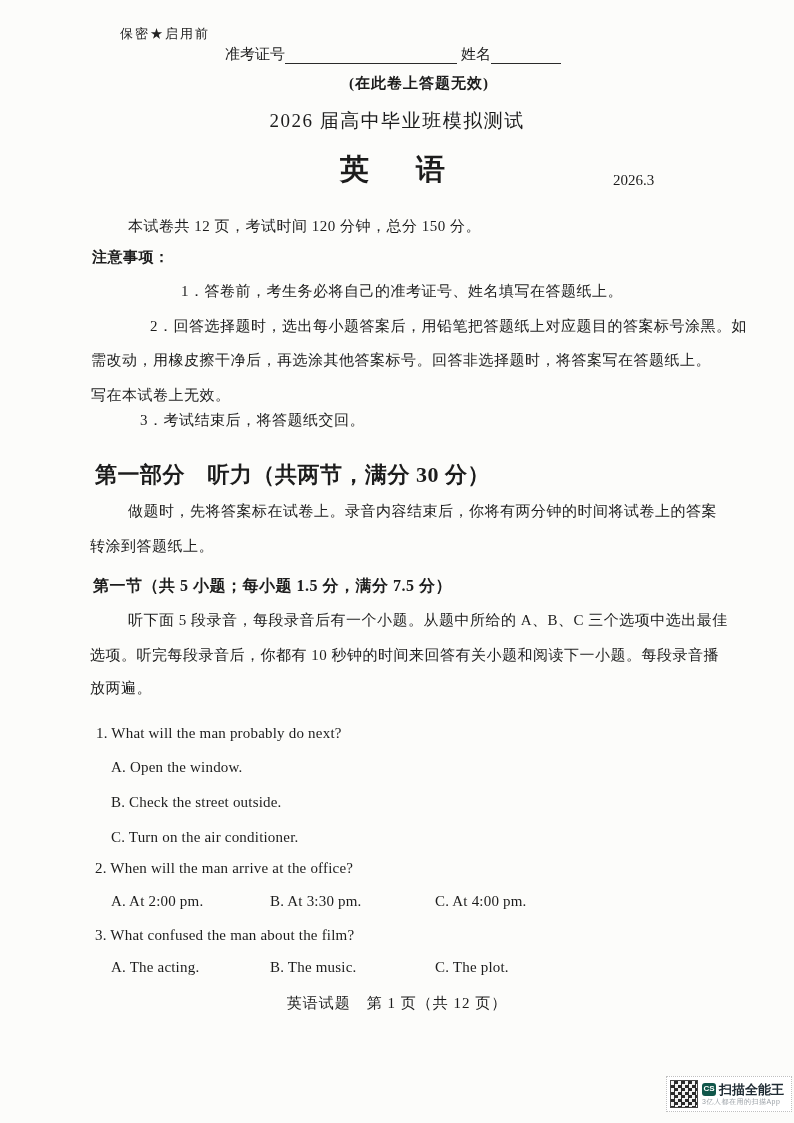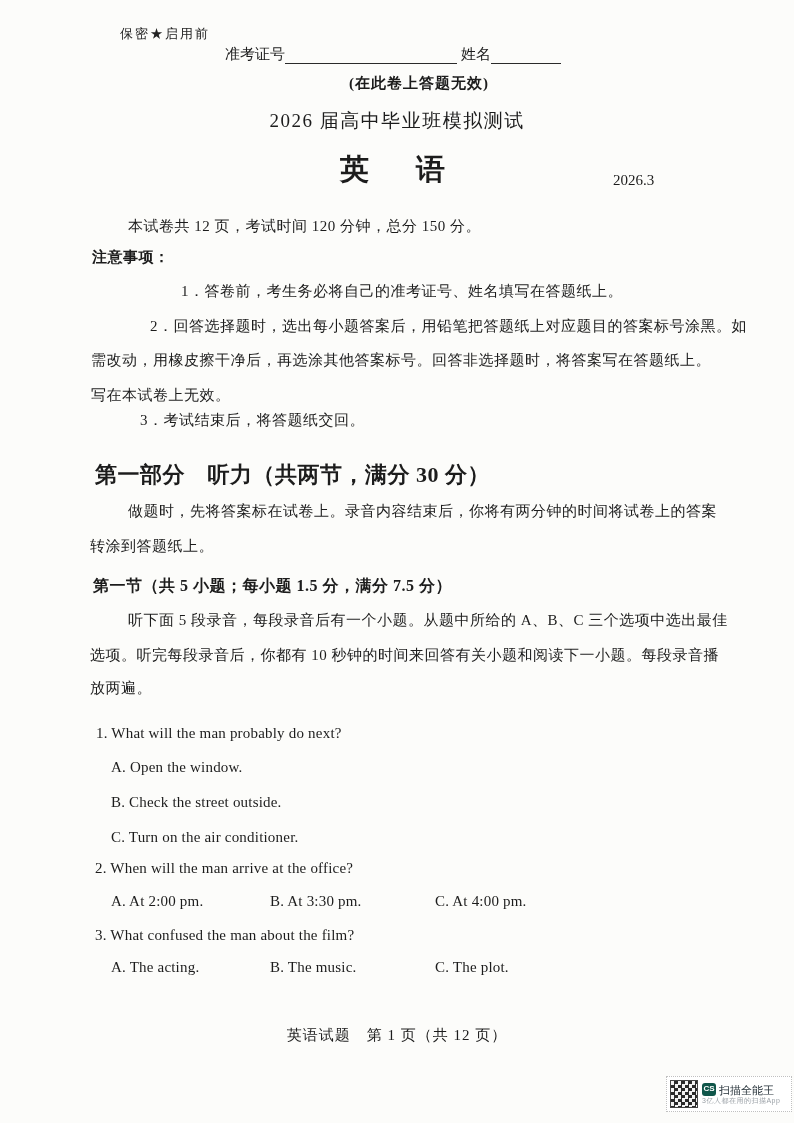--- a/index.html
+++ b/index.html
@@ -31,21 +31,21 @@
   .cn{font-size:15px;letter-spacing:0.5px;}
   .heading{font-weight:700;letter-spacing:0.5px;}
   .en{font-size:15px;letter-spacing:0.2px;}
 
   .opt-row{position:absolute;left:111px;width:600px;}
   .opt-row .opt-b{position:absolute;left:159px;top:0;text-align:right;}
   .opt-row .opt-c{position:absolute;left:324px;top:0;}
   .opt-row .opt-a{position:absolute;left:0;top:0;}
   .opt-row span{white-space:nowrap;}
 
-  .footer{top:994px;font-size:15px;letter-spacing:1px;margin-top:32px;}
+  .footer{top:994px;font-size:15px;letter-spacing:1px;}
 
   .watermark{
     position:absolute;right:2px;bottom:11px;
     width:126px;height:36px;
     border:1px dotted #c0c0c0;
     display:flex;align-items:center;gap:5px;
     padding:2px 4px;box-sizing:border-box;
     background:#fff;
   }
   .qr{
@@ -59,21 +59,21 @@
   .wm-brand-row{display:flex;align-items:center;gap:3px;}
   .cs-badge{
     display:inline-flex;align-items:center;justify-content:center;
     width:14px;height:13px;border-radius:3px;
     background:#10564a;color:#fff;
     font-family:"Liberation Sans","DejaVu Sans",sans-serif;
     font-size:8px;font-weight:700;
   }
   .wm-brand{
     font-family:"Liberation Sans","DejaVu Sans",sans-serif;
-    font-size:11px;font-weight:400;color:#1f2b33;white-space:nowrap;
+    font-size:13px;font-weight:700;color:#1f2b33;white-space:nowrap;
   }
   .wm-slogan{
     font-family:"Liberation Sans","DejaVu Sans",sans-serif;
     font-size:7px;color:#9aa0a6;margin-top:1px;white-space:nowrap;
     letter-spacing:0.5px;
   }
 </style>
 </head>
 <body>
 

